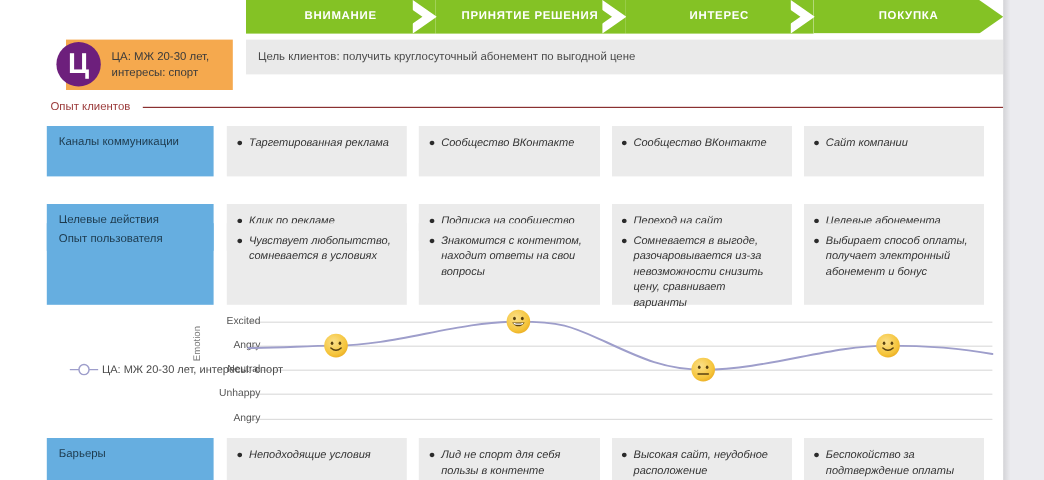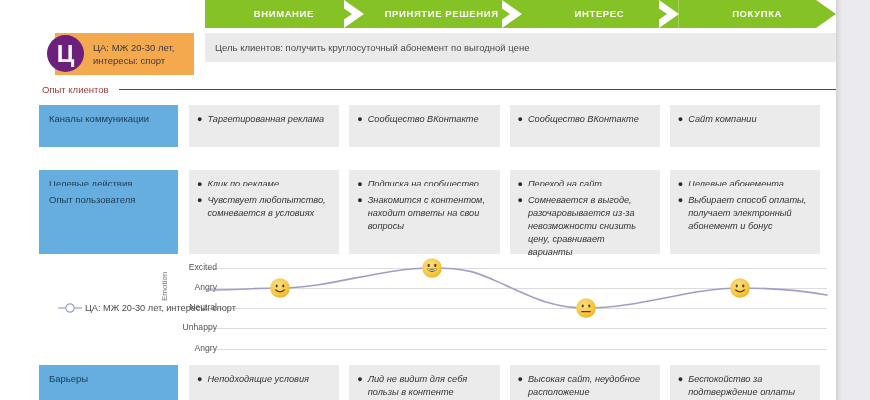--- a/index.html
+++ b/index.html
@@ -453,21 +453,21 @@
     <div class="cells">
       <div class="cell">
           <div class="cell-inner">
         <span class="bullet">●</span>
         <span class="cell-text">Неподходящие условия</span>
           </div>
         </div>
       <div class="cell">
           <div class="cell-inner">
         <span class="bullet">●</span>
-        <span class="cell-text">Лид не видит для себя пользы в контенте</span>
+        <span class="cell-text">Лид не спорт для себя пользы в контенте</span>
           </div>
         </div>
       <div class="cell">
           <div class="cell-inner">
         <span class="bullet">●</span>
         <span class="cell-text">Высокая сайт, неудобное расположение</span>
           </div>
         </div>
       <div class="cell">
           <div class="cell-inner">

